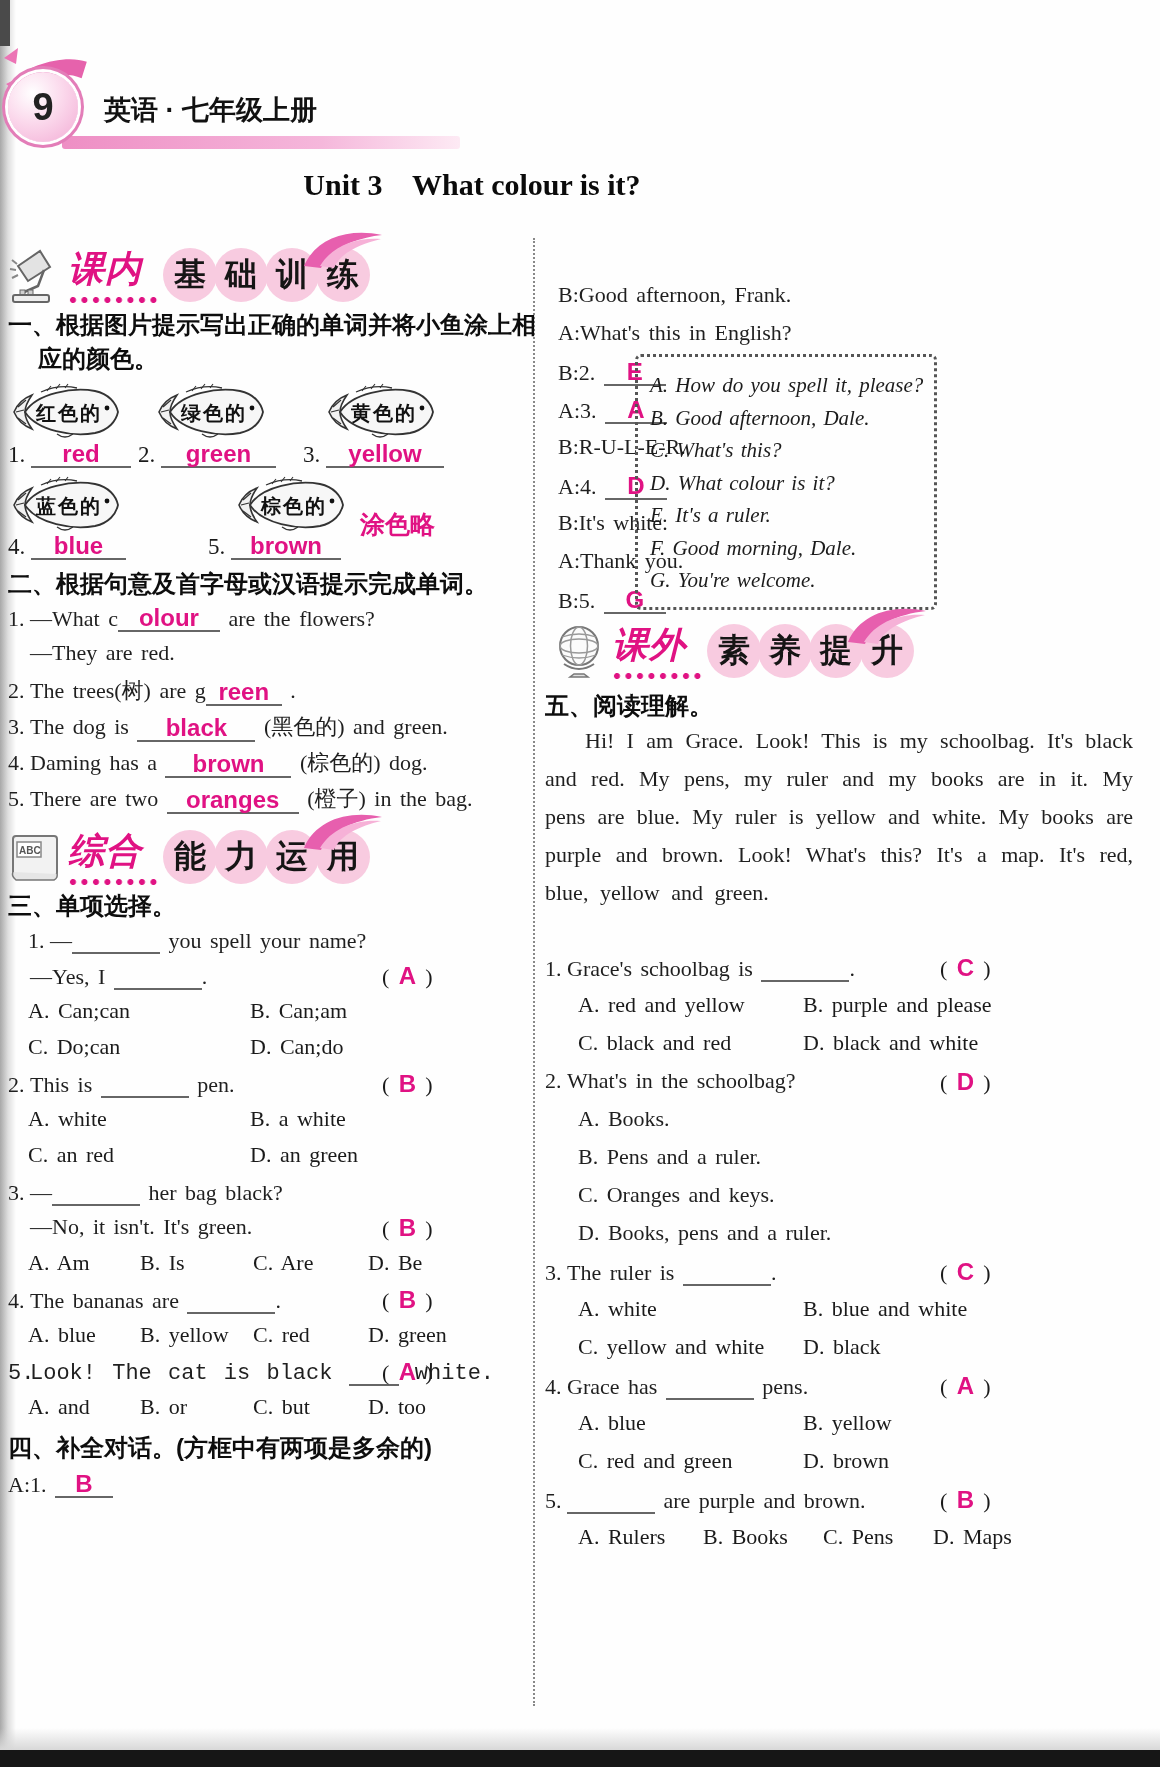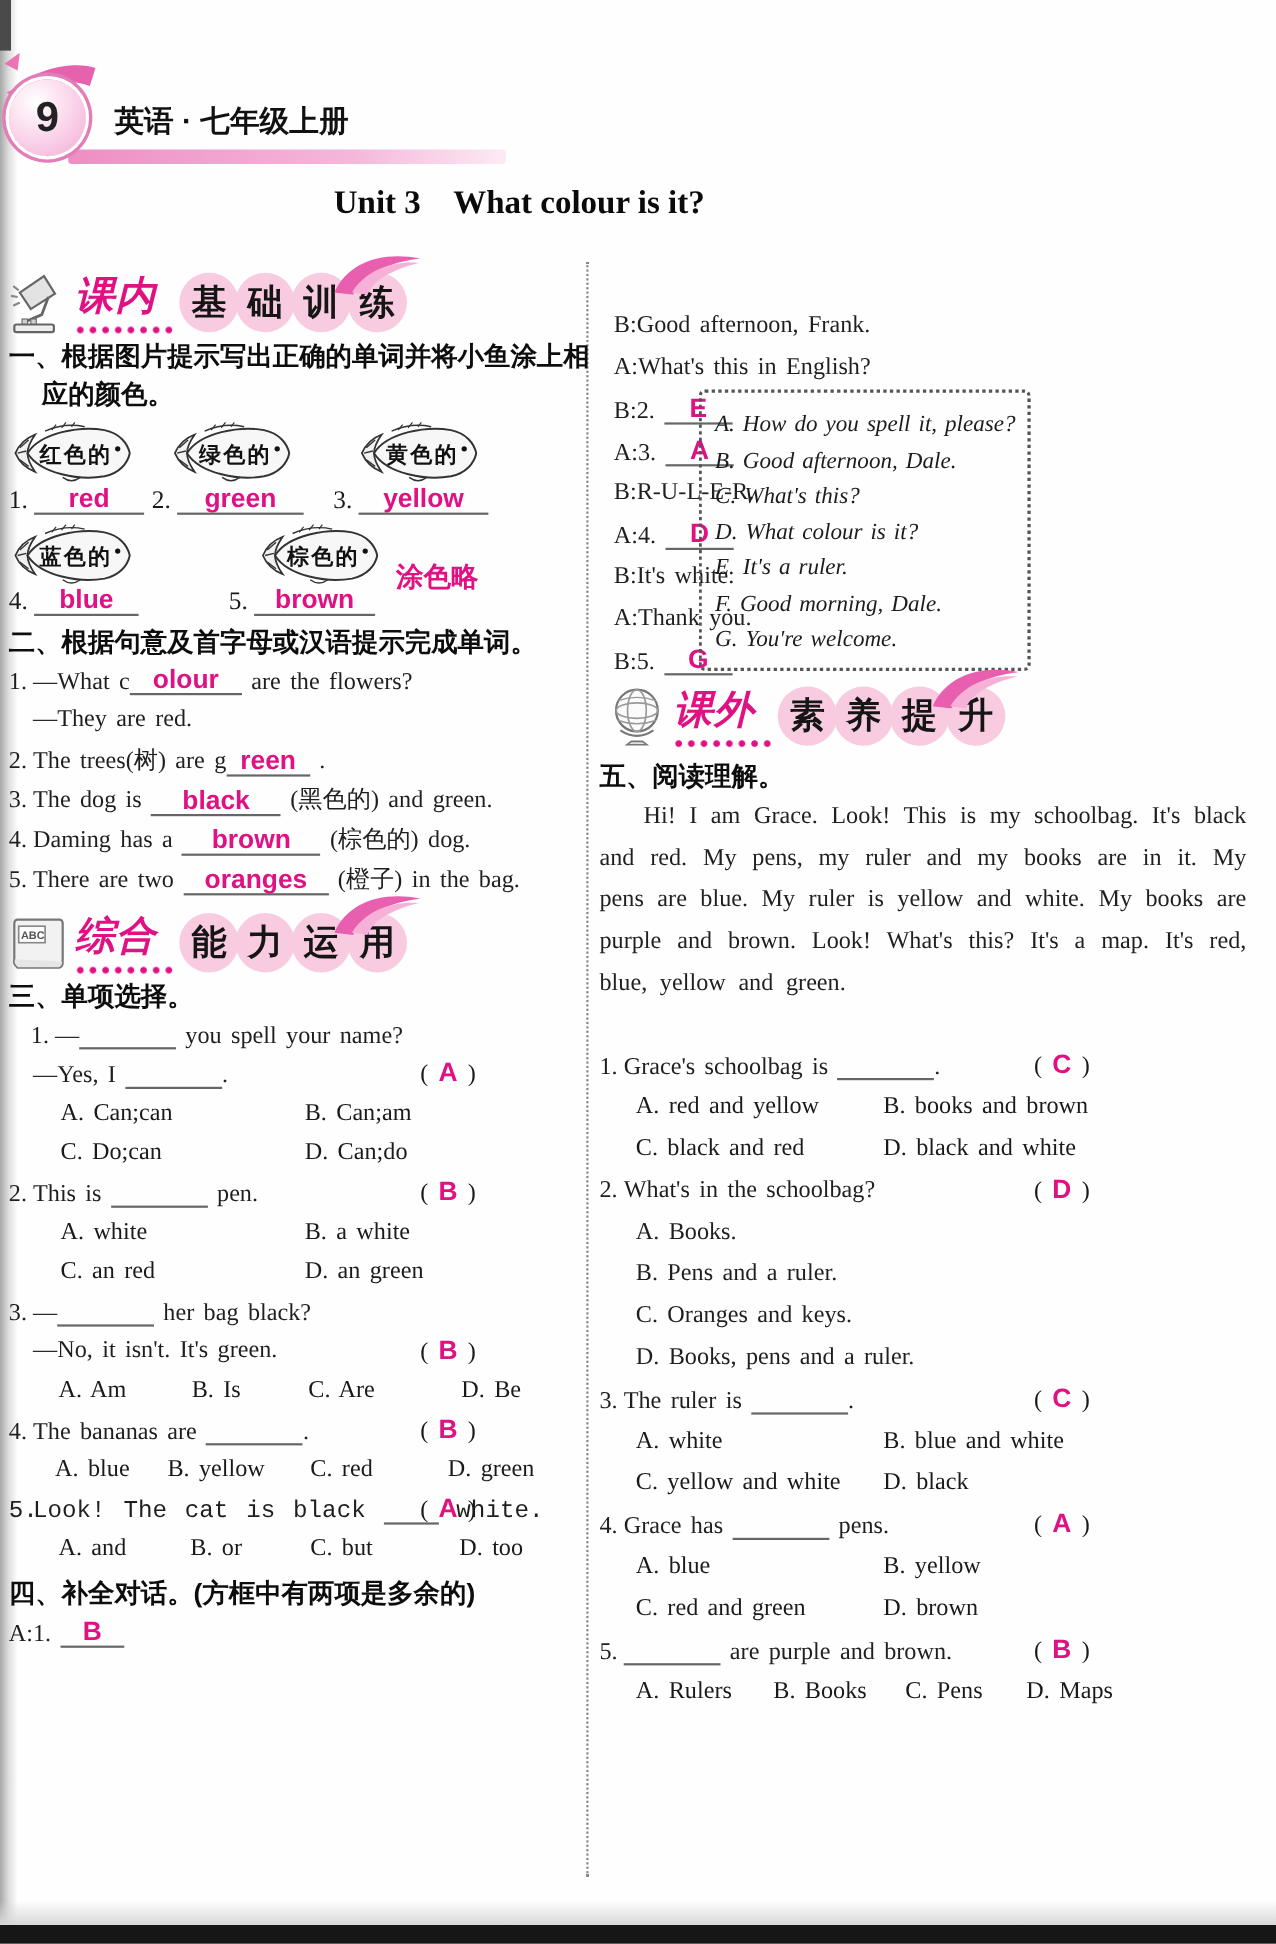--- a/index.html
+++ b/index.html
@@ -62,22 +62,22 @@
   .no{display:inline-block;width:22px;}
   .ind{left:22px;}
   .bk{display:inline-block;border-bottom:2px solid #666;height:26px;line-height:26px;
       text-align:center;vertical-align:bottom;}
   .mag{color:var(--mag);font:700 24px "Liberation Sans",sans-serif;}
   .ansbr{position:absolute;left:374px;font:22px "Liberation Serif",serif;white-space:pre;}
   .ansbr .abr{display:inline-block;width:36px;text-align:center;}
   .col-right .ansbr{left:395px;}
   .opt{position:absolute;left:20px;width:497px;display:grid;font:22px "Liberation Serif",serif;
        white-space:pre;word-spacing:3px;}
-  .g2{grid-template-columns:222px 1fr;margin-left:27px;}
-  .g4{grid-template-columns:112px 113px 115px 1fr;text-align:center;}
+  .g2{grid-template-columns:222px 1fr;}
+  .g4{grid-template-columns:112px 113px 115px 1fr;}
   .col-right .opt{left:33px;width:556px;}
   .g2r{grid-template-columns:225px 1fr;}
   .g4r{grid-template-columns:125px 120px 110px 1fr;}
 
   
   .fish{position:absolute;width:108px;height:58px;}
   .fish .flabel{position:absolute;left:20px;top:17px;width:76px;text-align:center;
     font:700 20px "Liberation Sans",sans-serif;color:#111;letter-spacing:2px;}
   .note{position:absolute;font:800 25px "Liberation Sans",sans-serif;color:var(--mag);white-space:pre;}
   .fa{position:absolute;font:23px "Liberation Serif",serif;white-space:pre;}
@@ -337,21 +337,21 @@
           </svg>
         </span>
       </span>
     </div>
 
     <div class="h" style="top:410px;">五、阅读理解。</div>
     <div class="passage">Hi! I am Grace. Look! This is my schoolbag. It's black and red. My pens, my ruler and my books are in it. My pens are blue. My ruler is yellow and white. My books are purple and brown. Look! What's this? It's a map. It's red, blue, yellow and green.</div>
 
     <div class="ln" style="top:674px;"><span class="no">1.</span><span>Grace's schoolbag is </span><span class="bk" style="width:88px"></span><span>.</span></div>
     <div class="ansbr" style="top:674px;"><span>(</span><span class="mag abr">C</span><span>)</span></div>
-    <div class="opt g2r" style="top:712px;"><span>A. red and yellow</span><span>B. books and brown</span></div>
+    <div class="opt g2r" style="top:712px;"><span>A. red and yellow</span><span>B. purple and please</span></div>
     <div class="opt g2r" style="top:750px;"><span>C. black and red</span><span>D. black and white</span></div>
 
     <div class="ln" style="top:788px;"><span class="no">2.</span><span>What's in the schoolbag?</span></div>
     <div class="ansbr" style="top:788px;"><span>(</span><span class="mag abr">D</span><span>)</span></div>
     <div class="ln" style="top:826px;left:33px;">A. Books.</div>
     <div class="ln" style="top:864px;left:33px;">B. Pens and a ruler.</div>
     <div class="ln" style="top:902px;left:33px;">C. Oranges and keys.</div>
     <div class="ln" style="top:940px;left:33px;">D. Books, pens and a ruler.</div>
 
     <div class="ln" style="top:978px;"><span class="no">3.</span><span>The ruler is </span><span class="bk" style="width:88px"></span><span>.</span></div>

